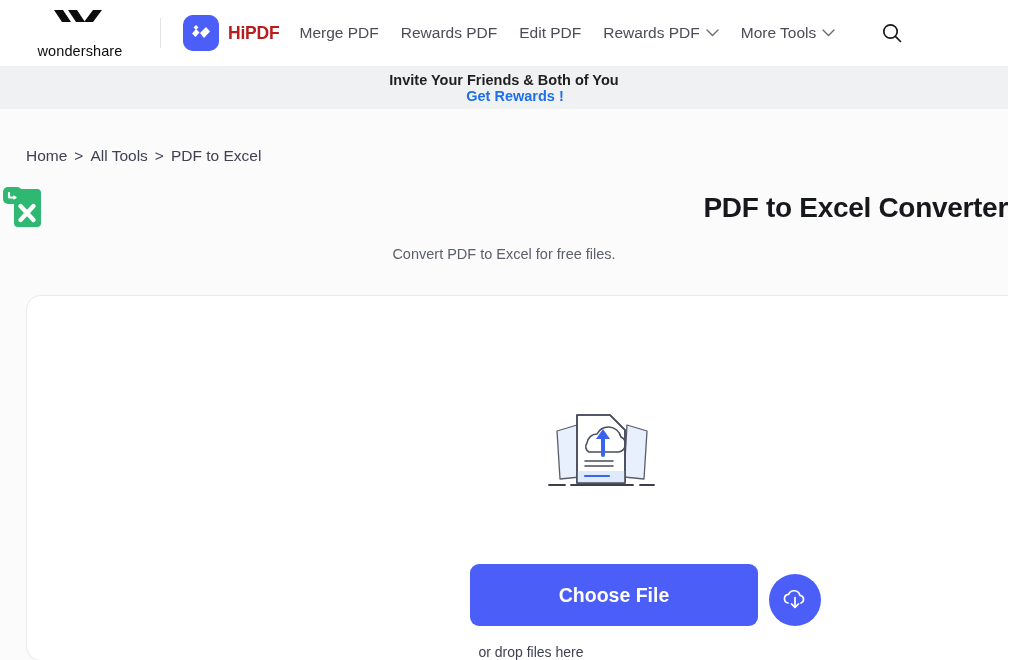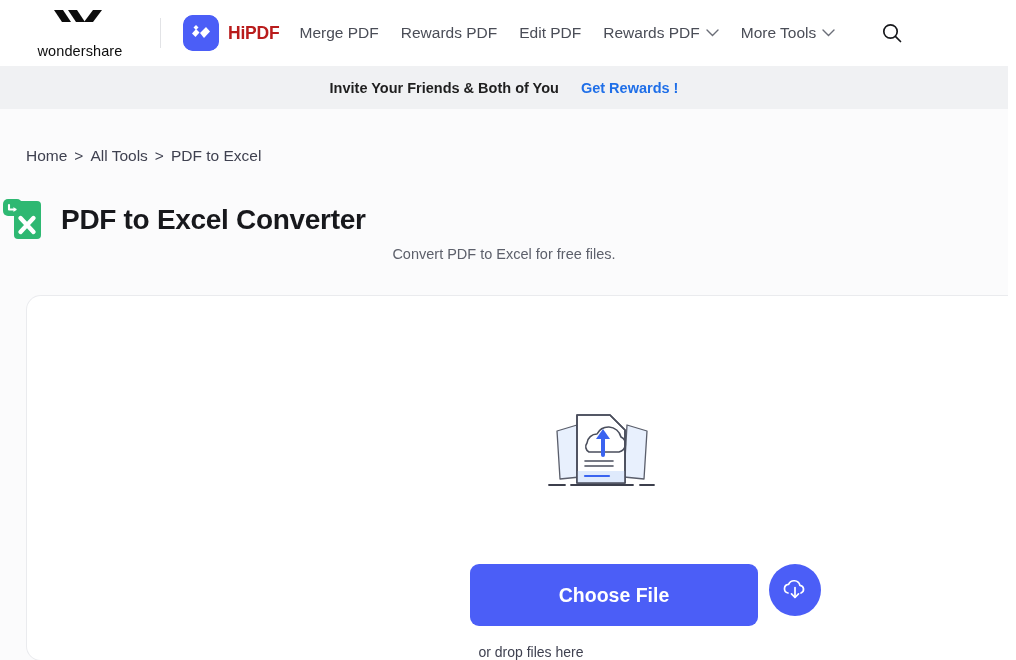--- a/index.html
+++ b/index.html
@@ -43,41 +43,42 @@
   .nav-item:last-of-type { margin-right:0; }
   .chev { display:block; }
   .search-btn { margin-left:24px; display:flex; align-items:center; cursor:pointer; }
 
   
   .banner {
     position:absolute; top:66px; left:0; width:1008px; height:43px;
     background:#f0f1f3;
     display:flex; align-items:center; justify-content:center;
     font-size:14.5px;
+    flex-direction:column;
   }
   .banner-text { font-weight:bold; color:#1f1f1f; }
   .banner-link { font-weight:bold; color:#1f6fe8; margin-left:22px; cursor:pointer; }
 
   
   .main {
     position:absolute; top:109px; left:0; width:1008px; height:551px;
     background:#fbfbfc;
   }
 
   .breadcrumb {
     position:absolute; top:38px; left:26px;
     font-size:15.5px; color:#3f4150;
     display:flex; align-items:center; gap:7px;
   }
   .crumb { cursor:pointer; }
   .crumb-sep { color:#3f4150; }
 
   .title-row {
-    position:absolute; top:87px; left:0; width:1008px;
-    display:flex; align-items:center; justify-content:flex-start; gap:17px;
+    position:absolute; top:75px; left:0; width:1008px;
+    display:flex; align-items:center; justify-content:space-between; gap:17px;
   }
   .xls-icon { width:44px; height:48px; display:block; }
   .page-title { font-size:28px; font-weight:bold; color:#17181c; letter-spacing:-.3px; }
 
   .subtitle {
     position:absolute; top:137px; left:0; width:1008px;
     text-align:center; font-size:14.5px; color:#5d606b;
   }
 
   
@@ -86,21 +87,21 @@
     width:1008px; height:364px;
     background:#ffffff;
     border-radius:14px;
     box-shadow:0 0 0 1px rgba(230,231,235,.85);
   }
 
   .illus { position:absolute; top:109px; left:520px; width:110px; height:92px; }
 
   .cta-row {
     position:absolute; top:268px; left:443px;
-    display:flex; align-items:flex-start; gap:11px;
+    display:flex; align-items:flex-end; gap:11px;
   }
   .choose-btn {
     width:288px; height:62px;
     background:#4b5ef7; color:#ffffff;
     border:none; border-radius:9px;
     font-family:"Liberation Sans", sans-serif;
     font-size:19.5px; font-weight:bold;
     cursor:pointer;
   }
   .cloud-btn {

